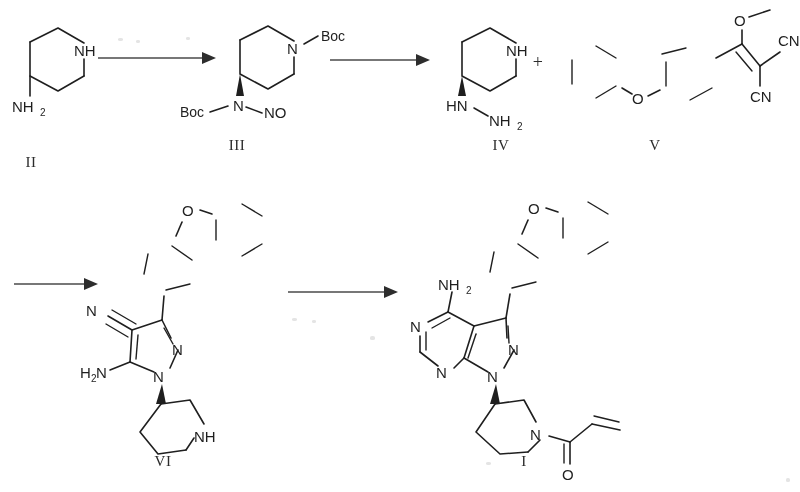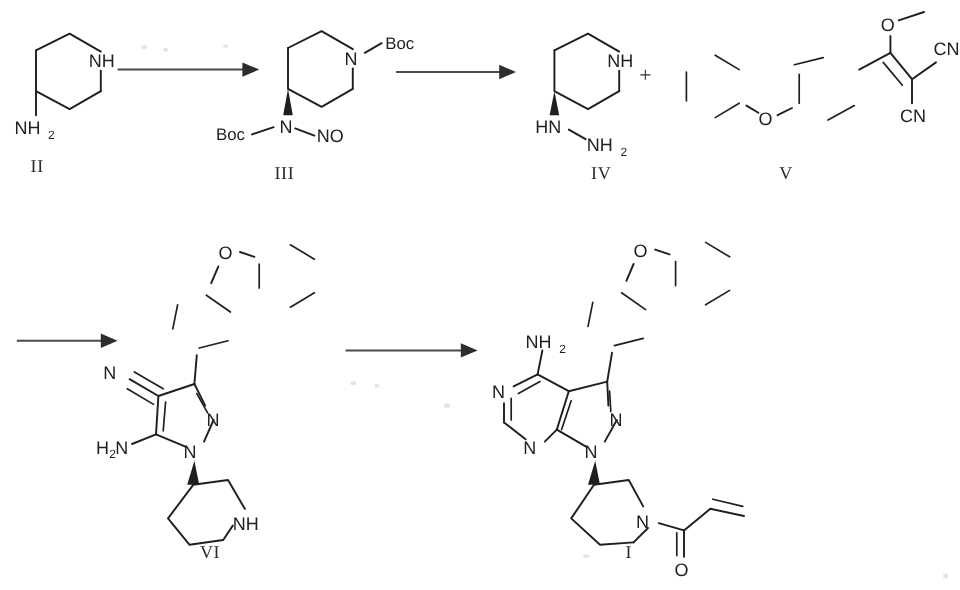--- a/index.html
+++ b/index.html
@@ -94,21 +94,21 @@
       <line class="bond" x1="76" y1="45" x2="76" y2="62"></line>
       <polyline class="bond" points="76,62 50,77 22,62 22,28"></polyline>
 
       <text class="atom" x="66" y="42">NH</text>
 
       <line class="bond" x1="22" y1="62" x2="22" y2="82"></line>
       <text class="atom" x="4" y="98">NH</text>
       <text class="atom-sm" x="32" y="102">2</text>
     </svg>
   </div>
-  <div class="cmpd-label" style="left:14px; top:131px; width:34px;">II</div>
+  <div class="cmpd-label" style="left:14px; top:154px; width:34px;">II</div>
 
   <div class="struct" style="left:98px; top:48px;">
     <svg width="120" height="20" viewBox="0 0 120 20">
       <line class="arrow-line" x1="0" y1="10" x2="108" y2="10"></line>
       <polygon class="arrow-head" points="104,4 118,10 104,16"></polygon>
     </svg>
   </div>
   <div class="noise" style="left:118px; top:38px; width:5px; height:3px;"></div>
   <div class="noise" style="left:136px; top:40px; width:4px; height:3px;"></div>
   <div class="noise" style="left:186px; top:37px; width:4px; height:3px;"></div>
@@ -247,21 +247,21 @@
       <text class="atom" x="14" y="186">N</text>
 
       <polygon class="wedge" points="80,192 74,212 84,212"></polygon>
 
       <polyline class="bond" points="79,212 108,208 122,232"></polyline>
       <line class="bond" x1="112" y1="246" x2="104" y2="258"></line>
       <polyline class="bond" points="104,258 76,262 58,240 79,212"></polyline>
       <text class="atom" x="112" y="250">NH</text>
     </svg>
   </div>
-  <div class="cmpd-label" style="left:158px; top:453px; width:34px;text-align:center;">VI</div>
+  <div class="cmpd-label" style="left:146px; top:453px; width:34px;text-align:center;">VI</div>
 
   <div class="struct" style="left:288px; top:282px;">
     <svg width="112" height="20" viewBox="0 0 112 20">
       <line class="arrow-line" x1="0" y1="10" x2="100" y2="10"></line>
       <polygon class="arrow-head" points="96,4 110,10 96,16"></polygon>
     </svg>
   </div>
   <div class="noise" style="left:292px; top:318px; width:5px; height:3px;"></div>
   <div class="noise" style="left:312px; top:320px; width:4px; height:3px;"></div>
   <div class="noise" style="left:370px; top:336px; width:5px; height:4px;"></div>

